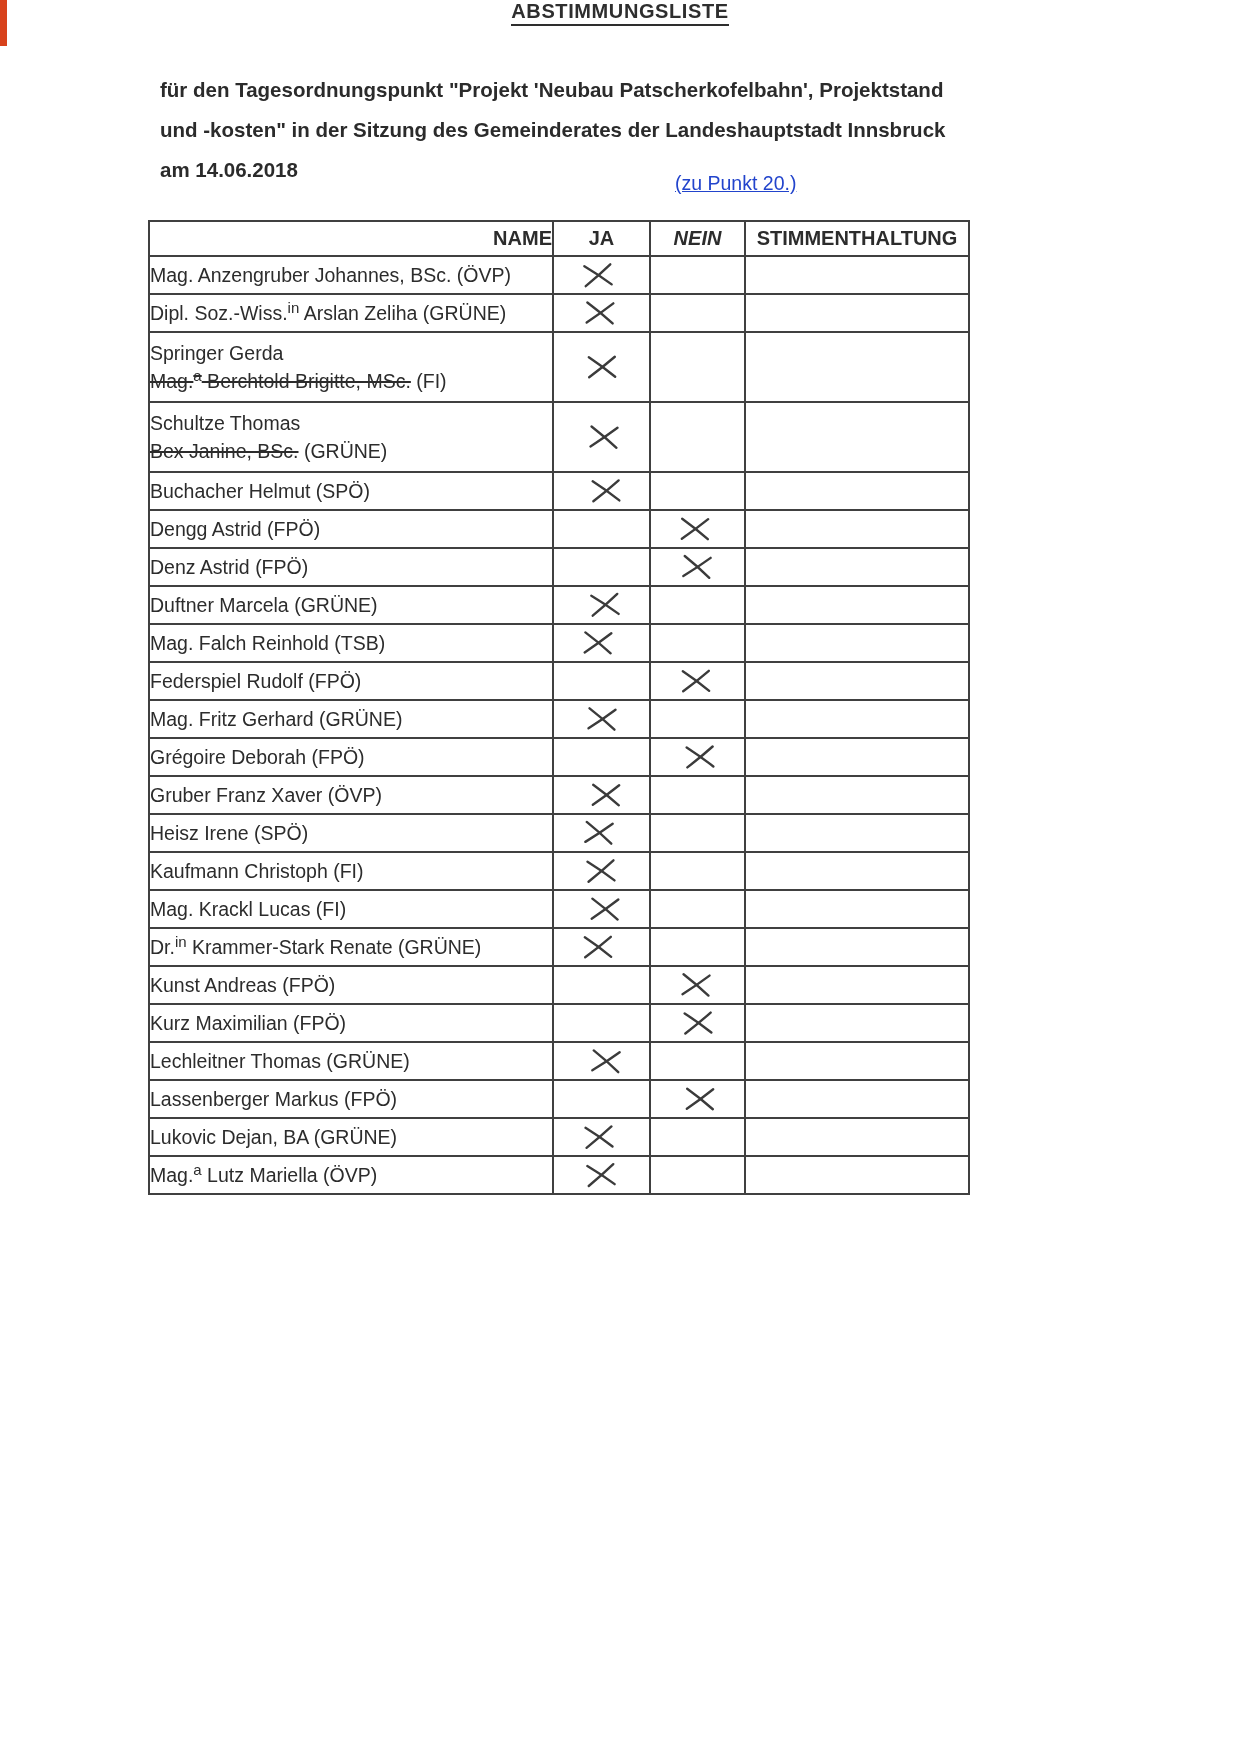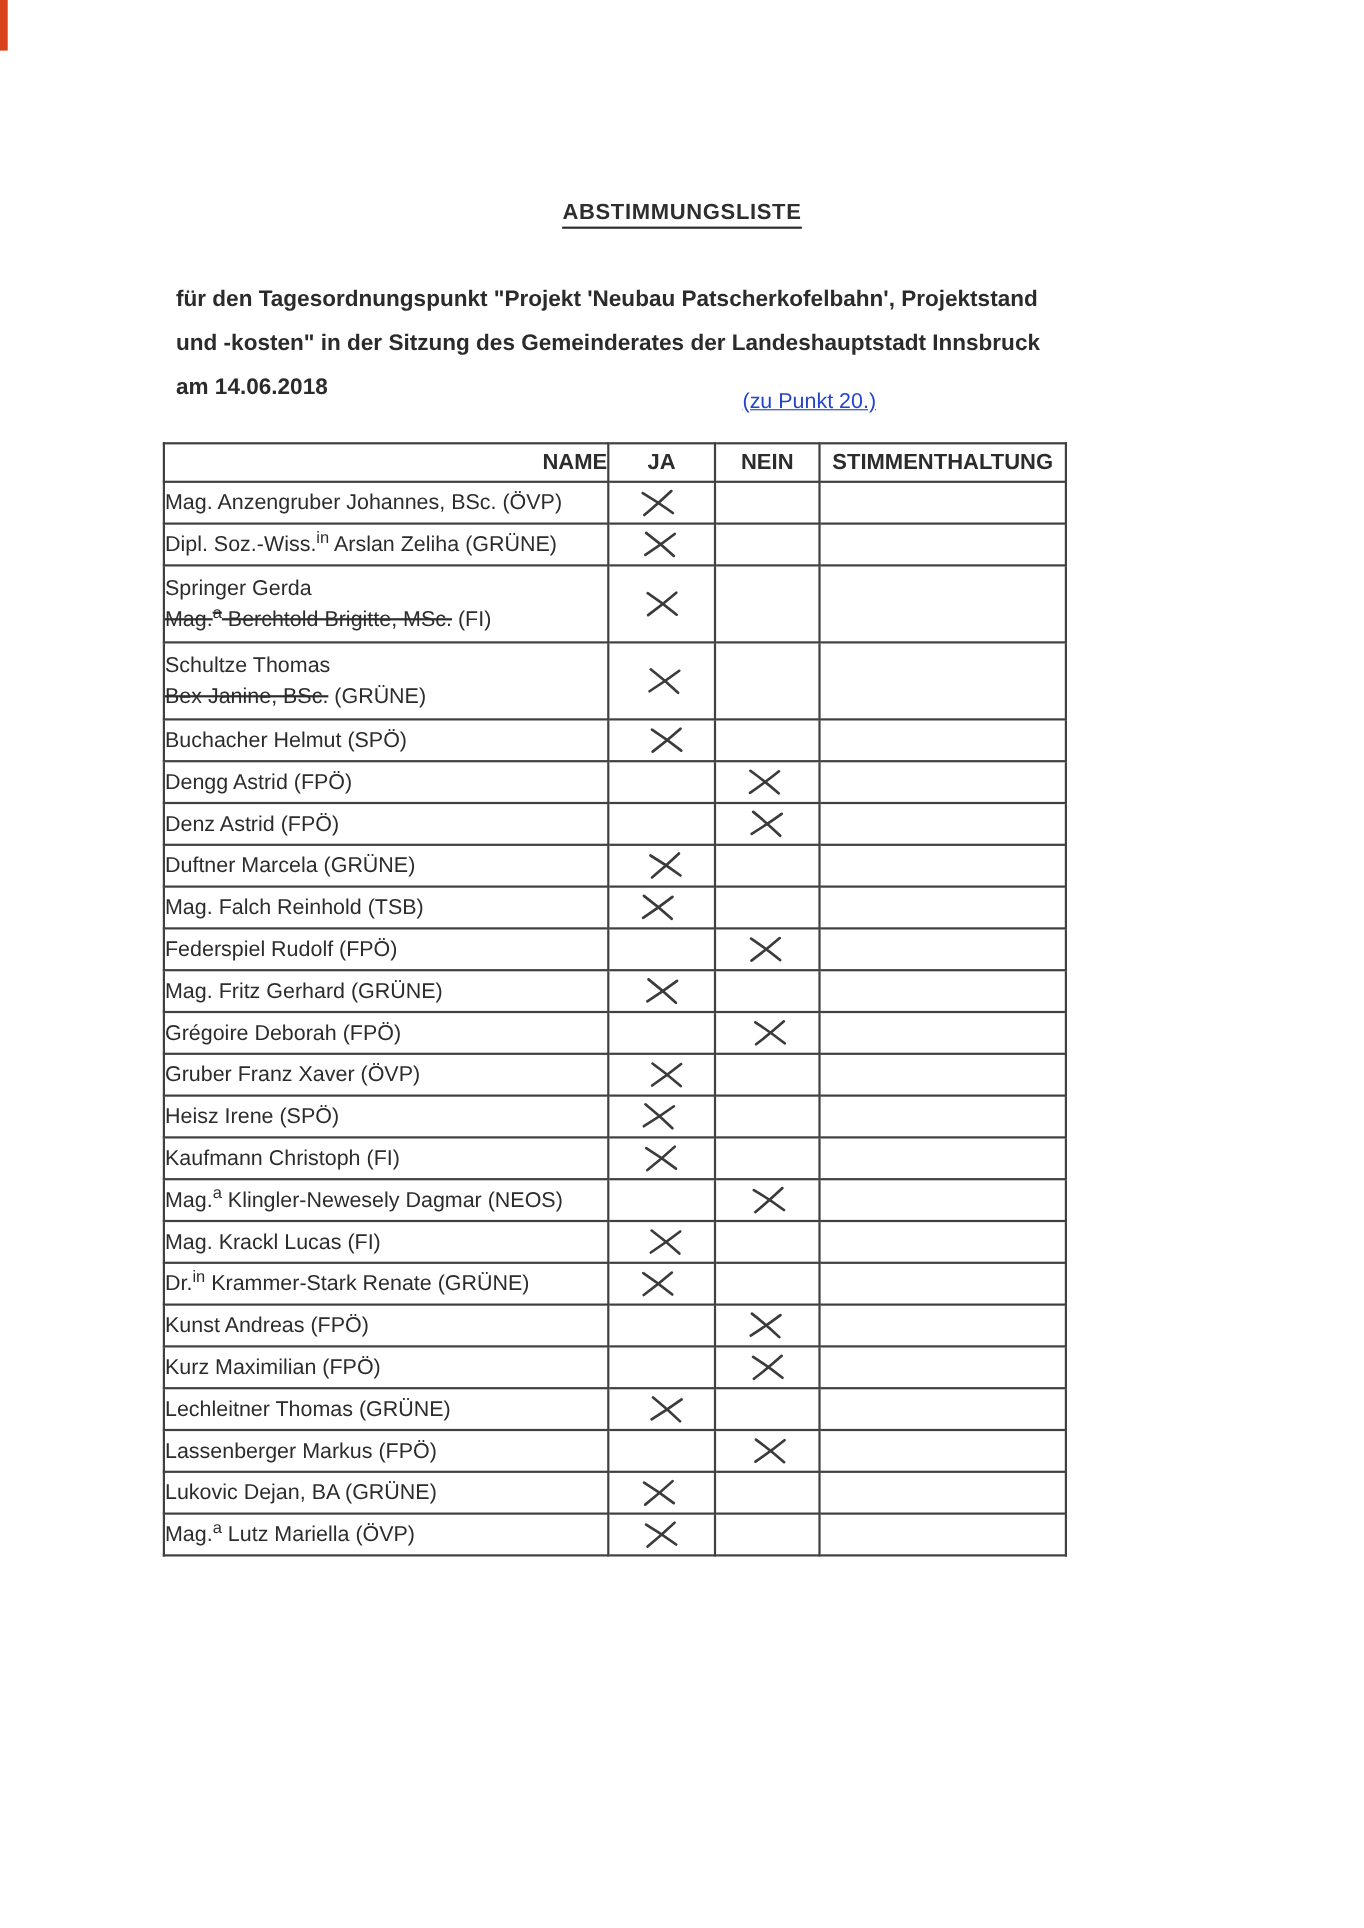--- a/index.html
+++ b/index.html
@@ -11,21 +11,21 @@
     font-family: "Liberation Sans", sans-serif;
     color: #2e2e2e;
     overflow: hidden;
   }
   .scan-artifact {
     position: absolute;
     left: 0; top: 0;
     width: 7px; height: 46px;
     background: #d8421c;
   }
-  .content { padding-top: 182px; }
+  .content { }
 
   .doc-title { text-align: center; }
   .doc-title .title-text {
     display: inline-block;
     font-weight: bold;
     font-size: 20px;
     letter-spacing: 0.6px;
     border-bottom: 2px solid #2e2e2e;
     padding-bottom: 1px;
   }
@@ -57,21 +57,21 @@
     color: #2c2c2c;
   }
   table.vote-table th, table.vote-table td {
     border: 2px solid #404040;
     padding: 0;
     vertical-align: middle;
   }
   th { font-size: 20px; font-weight: bold; height: 33px; }
   th.col-name  { width: 402px; text-align: right; padding-left: 10px; }
   th.col-ja    { width: 95px;  text-align: center; }
-  th.col-nein  { width: 93px;  text-align: center; }
+  th.col-nein  { width: 93px;  text-align: center; font-style: italic; }
   th.col-abst  { width: 222px; text-align: center; }
 
   tr.single td { height: 36px; }
   tr.double td { height: 68px; }
 
   td.name-cell { padding: 2px 8px 2px 10px; }
   .name-line { line-height: 1.45; white-space: nowrap; }
   td.vote-cell { text-align: center; }
 
   sup { font-size: 15px; line-height: 0; }
@@ -273,31 +273,20 @@
           </td>
           <td class="vote-cell"><span class="xwrap" style="transform: rotate(-3deg) translateX(-1px);"><svg viewBox="0 0 36 28">
                 <path d="M5 4 Q18 13 31 24" style="stroke: rgb(59, 59, 59);"></path>
                 <path d="M31 4 Q19 14 5 24" style="stroke: rgb(59, 59, 59);"></path>
               </svg></span></td>
           <td class="vote-cell"></td>
           <td class="vote-cell"></td>
         </tr>
         <tr class="single">
           <td class="name-cell">
-            <div class="name-line"><span>Mag.</span><sup>a</sup><span> Klingler-Newesely Dagmar (NEOS)</span></div>
-          </td>
-          <td class="vote-cell"></td>
-          <td class="vote-cell"><span class="xwrap" style="transform: rotate(-4deg) translateX(1px);"><svg viewBox="0 0 36 28">
-                <path d="M5 4 Q18 13 31 24" style="stroke: rgb(59, 59, 59);"></path>
-                <path d="M31 4 Q19 14 5 24" style="stroke: rgb(59, 59, 59);"></path>
-              </svg></span></td>
-          <td class="vote-cell"></td>
-        </tr>
-        <tr class="single">
-          <td class="name-cell">
             <div class="name-line"><span>Mag. Krackl Lucas (FI)</span></div>
           </td>
           <td class="vote-cell"><span class="xwrap" style="transform: rotate(2deg) translateX(3px);"><svg viewBox="0 0 36 28">
                 <path d="M5 4 Q18 13 31 24" style="stroke: rgb(59, 59, 59);"></path>
                 <path d="M31 4 Q19 14 5 24" style="stroke: rgb(59, 59, 59);"></path>
               </svg></span></td>
           <td class="vote-cell"></td>
           <td class="vote-cell"></td>
         </tr>
         <tr class="single">

